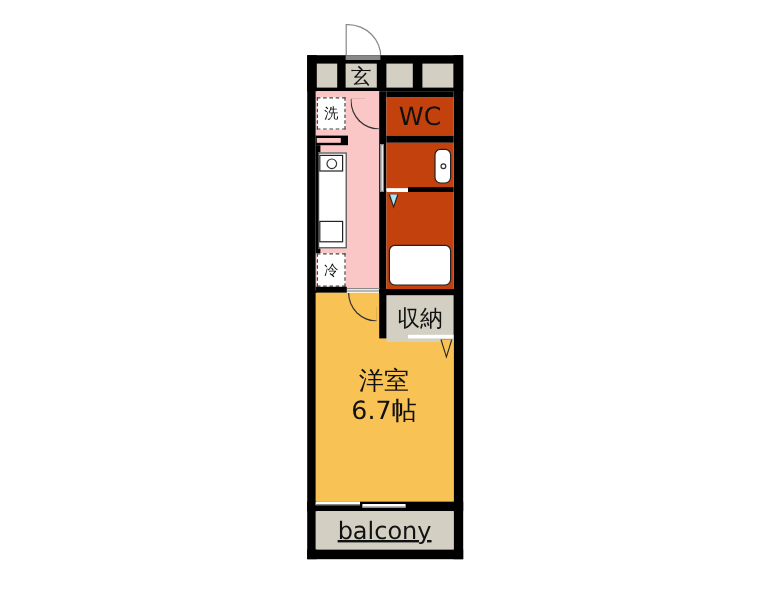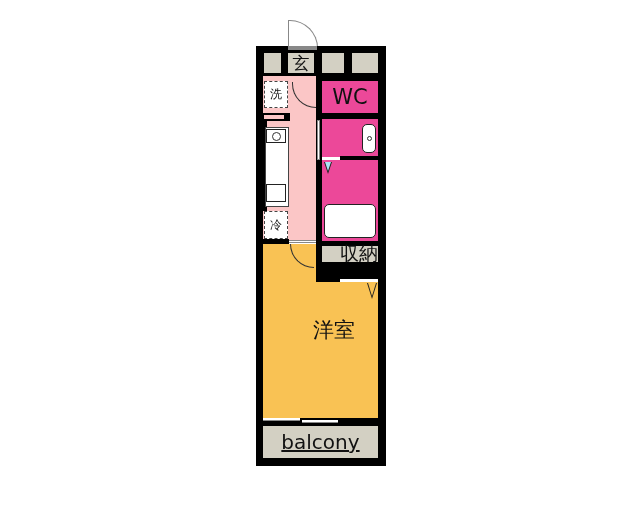--- a/index.html
+++ b/index.html
@@ -1,21 +1,21 @@
 <!DOCTYPE html>
 <html><head>
 <meta charset="utf-8">
 <style>
   html, body { margin:0; padding:0; background:#ffffff; }
   body { width:640px; height:512px; position:relative; overflow:hidden; font-family:"DejaVu Sans", sans-serif; }
   .abs { position:absolute; box-sizing:border-box; }
   .wall { background:#000; }
   .beige { background:#d3d0c3; }
   .pink { background:#fbc6c6; }
-  .blue { background:#ec4899; }
+  .blue { background:#c2410c; }
   .orange { background:#f9c254; }
   .label { display:flex; align-items:center; justify-content:center; color:#111; }
   .fixture { background:#fff; border:1.5px solid #222; }
   .dotted { background:#fff; border:1.5px dashed #444; }
 </style>
 </head>
 <body>
 
 <div>
 
@@ -71,26 +71,27 @@
   <div class="abs" style="left:324px;top:162px;width:0;height:0;border-left:4px solid transparent;border-right:4px solid transparent;border-top:12px solid #222;"></div>
   <div class="abs" style="left:325px;top:162px;width:0;height:0;border-left:3px solid transparent;border-right:3px solid transparent;border-top:9px solid #a8e6f7;"></div>
   <div class="abs fixture" style="left:324px;top:204px;width:52px;height:34px;border-radius:5px;"></div>
   <div class="abs wall" style="left:316px;top:241px;width:64px;height:6px;"></div>
 
   <div class="abs" style="left:289px;top:240px;width:27px;height:3px;background:#fff;border-top:1px solid #888;border-bottom:1px solid #888;"></div>
   <div class="abs wall" style="left:263px;top:239px;width:26px;height:5px;"></div>
 
   <div class="abs orange" style="left:263px;top:244px;width:115px;height:174px;"></div>
   <div class="abs" style="left:290px;top:244px;width:24px;height:24px;border-bottom:1px solid #333;border-left:1px solid #333;border-bottom-left-radius:24px;"></div>
-  <div class="abs label" style="left:284px;top:300px;width:100px;height:60px;flex-direction:column;font-size:21px;line-height:25px;">
+  <div class="abs label" style="left:270px;top:300px;width:100px;height:60px;flex-direction:column;font-size:21px;line-height:25px;">
     <span>洋室</span>
+    <span>6.7帖</span>
   </div>
 
   <div class="abs wall" style="left:316px;top:241px;width:64px;height:41px;"></div>
-  <div class="abs beige label" style="left:322px;top:246px;width:56px;height:16px;font-size:19px;justify-content:flex-end;">
+  <div class="abs beige label" style="left:322px;top:246px;width:56px;height:39px;font-size:19px;">
     <span>収納</span>
   </div>
   <div class="abs" style="left:340px;top:279px;width:38px;height:3px;background:#fff;"></div>
   <div class="abs" style="left:367px;top:283px;width:0;height:0;border-left:5px solid transparent;border-right:5px solid transparent;border-top:16px solid #222;"></div>
   <div class="abs" style="left:368px;top:283px;width:0;height:0;border-left:4px solid transparent;border-right:4px solid transparent;border-top:13px solid #f9c254;"></div>
 
   <div class="abs wall" style="left:256px;top:418px;width:130px;height:8px;"></div>
   <div class="abs" style="left:263px;top:418px;width:37px;height:3px;background:#fff;border-bottom:1px solid #888;"></div>
   <div class="abs" style="left:302px;top:420px;width:36px;height:3px;background:#fff;border-bottom:1px solid #888;"></div>
 

